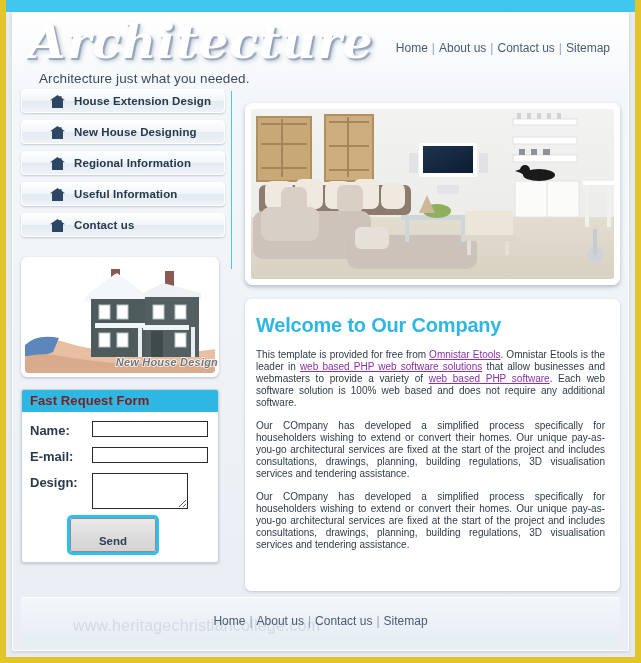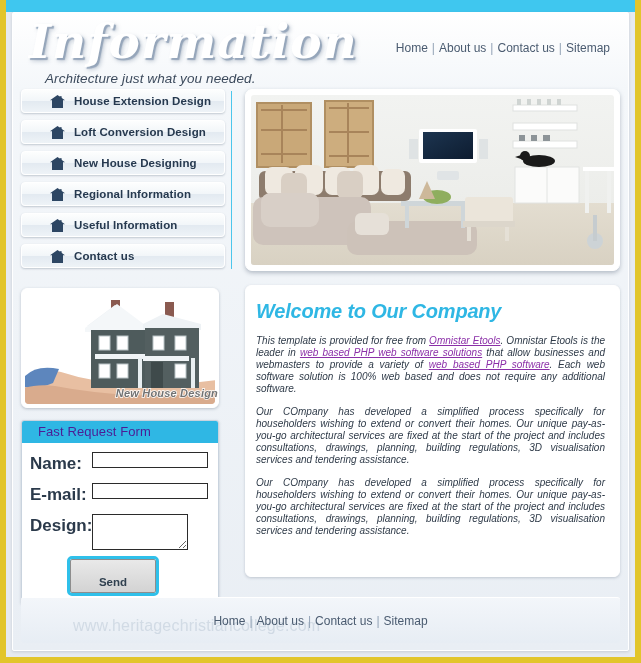--- a/index.html
+++ b/index.html
@@ -58,26 +58,25 @@
     font-size: 47px;
     letter-spacing: 1px;
     color: #ffffff;
     text-shadow: 2px 2px 1px rgba(140,158,180,.85),
                  3px 3px 4px rgba(120,138,162,.45);
     white-space: nowrap;
     line-height: 1.05;
   }
   #tagline {
     position: absolute;
-    left: 32px; top: 58px;
+    left: 26px; top: 58px;
     font-size: 13.5px;
     color: #3c4a5c;
     letter-spacing: .1px;
     white-space: nowrap;
-    font-style: italic;
   }
   #topnav {
     position: absolute;
     right: 16px; top: 28px;
     font-size: 12px;
     color: #4a5b70;
     white-space: nowrap;
   }
   #topnav a {
     color: #4a5b70;
@@ -97,23 +96,22 @@
     width: 204px;
   }
   #divider {
     position: absolute;
     left: 218px; top: 2px;
     width: 1px; height: 178px;
     background: #4cc6ec;
   }
   #content {
     position: absolute;
-    left: 232px; top: 0;
+    left: 232px; top: 14px;
     right: 8px;
-    font-style: italic;
   }
 
   
   .menu-item {
     position: relative;
     display: flex;
     align-items: center;
     height: 24px;
     margin-bottom: 7px;
     padding-left: 28px;
@@ -164,36 +162,36 @@
     width: 198px;
     background: #ffffff;
     border: 1px solid #c9d3de;
     border-radius: 3px;
     box-shadow: 0 1px 3px rgba(80,95,115,.28);
     overflow: hidden;
   }
   #form-title {
     height: 22px;
     background: #2fb7e4;
-    color: #4c1d95;
+    color: #7f1d1d;
     font-size: 13px;
-    font-weight: normal;
+    font-weight: bold;
     line-height: 22px;
-    padding-left: 16px;
+    padding-left: 8px;
     letter-spacing: .1px;
   }
   #form-body { padding: 9px 8px 10px 8px; }
   .frow {
     display: flex;
     align-items: flex-start;
     margin-bottom: 9px;
   }
   .frow .flabel {
     width: 62px;
-    font-size: 17px;
+    font-size: 13px;
     font-weight: bold;
     color: #2b3a4b;
     padding-top: 2px;
     flex: 0 0 auto;
   }
   .finput {
     width: 116px; height: 16px;
     border: 1px solid #2b2b2b;
     background: #ffffff;
     font-family: "Liberation Sans", sans-serif;
@@ -295,21 +293,21 @@
 </head>
 <body>
 
 <div id="page">
 
   <div id="topbar"></div>
 
   <div id="shell">
 
     <div id="header">
-      <div id="logo">Information</div>
+      <div id="logo">Architecture</div>
       <div id="tagline">Architecture just what you needed.</div>
 
       <div id="topnav">
         <a href="#">Home</a><span class="sep">|</span><a href="#">About us</a><span class="sep">|</span><a href="#">Contact us</a><span class="sep">|</span><a href="#">Sitemap</a>
       </div>
     </div>
 
     <div id="columns">
 
       <div id="sidebar">
@@ -317,29 +315,20 @@
         <div class="menu-item">
           <span class="ico">
             <svg width="15" height="13" viewBox="0 0 15 13">
                 <path d="M7.5 0 0 5.2h2v7.8h11V5.2h2z" fill="#2d4663"></path>
                 <rect x="9.6" y="1.2" width="2" height="2.6" fill="#2d4663"></rect>
               </svg>
           </span>
           <span class="lbl">House Extension Design</span>
         </div>
 
-        <div class="menu-item">
-          <span class="ico">
-            <svg width="15" height="13" viewBox="0 0 15 13">
-                <path d="M7.5 0 0 5.2h2v7.8h11V5.2h2z" fill="#2d4663"></path>
-                <rect x="9.6" y="1.2" width="2" height="2.6" fill="#2d4663"></rect>
-              </svg>
-          </span>
-          <span class="lbl">Loft Conversion Design</span>
-        </div>
 
         <div class="menu-item">
           <span class="ico">
             <svg width="15" height="13" viewBox="0 0 15 13">
                 <path d="M7.5 0 0 5.2h2v7.8h11V5.2h2z" fill="#2d4663"></path>
                 <rect x="9.6" y="1.2" width="2" height="2.6" fill="#2d4663"></rect>
               </svg>
           </span>
           <span class="lbl">New House Designing</span>
         </div>

